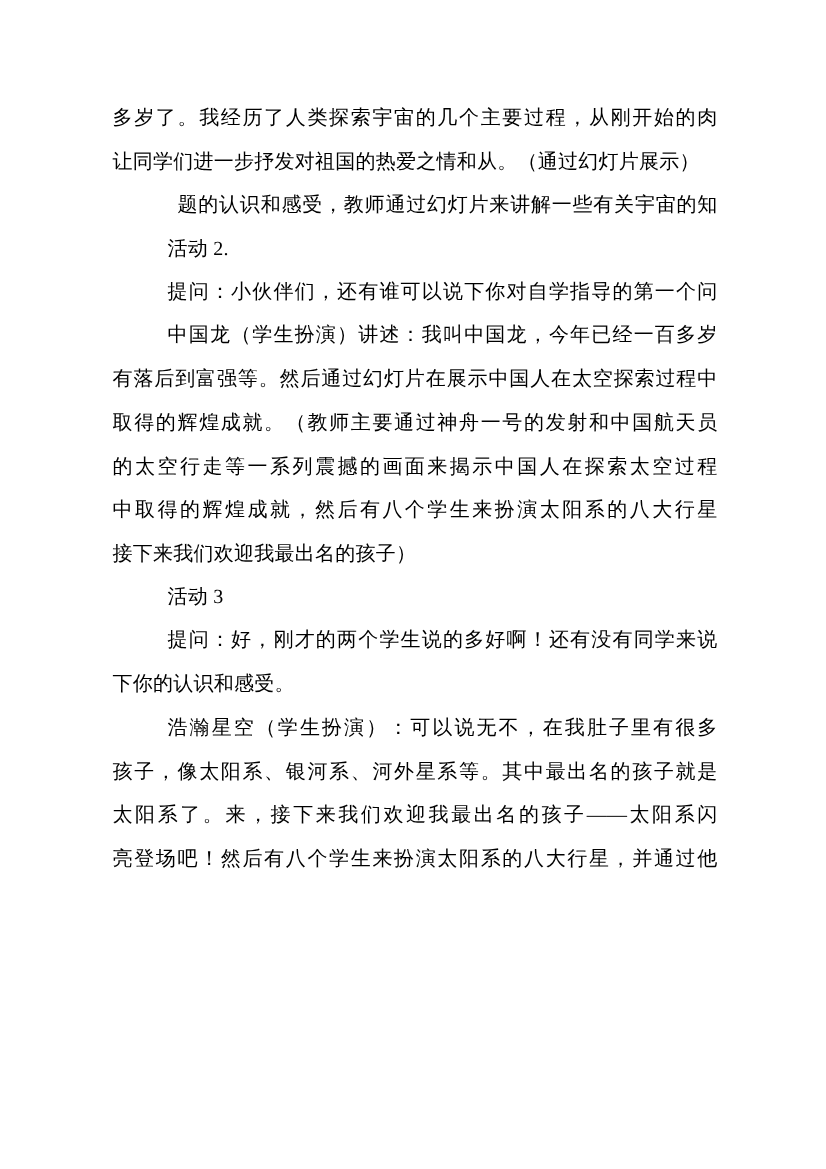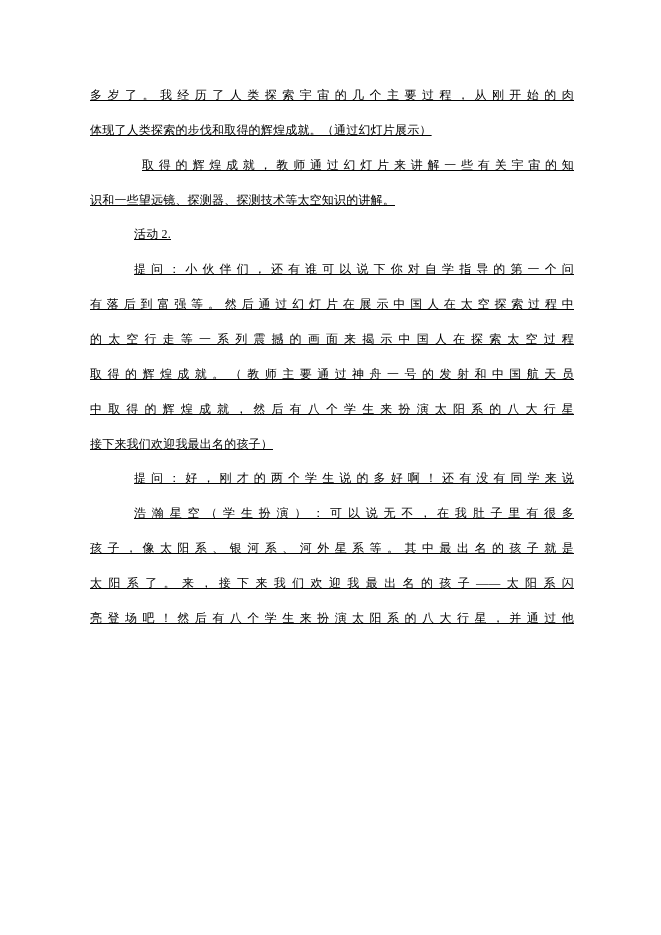--- a/index.html
+++ b/index.html
@@ -18,23 +18,22 @@
     height: 935px;
     background: #ffffff;
     overflow: hidden;
   }
   .textblock {
     position: absolute;
     left: 90px;
     top: 78px;
     width: 484px;
     color: #000000;
-    font-size: 12px;
+    font-size: 16px;
     letter-spacing: 0.2px;
-    text-decoration: underline;
   }
   .paragraph {
     margin: 0;
     padding: 0;
   }
   .line {
     height: 34.86px;
     line-height: 34.86px;
     white-space: normal;
     text-align: justify;
@@ -50,41 +49,45 @@
     padding-left: 52px;
   }
 </style>
 </head>
 <body>
 
 <div class="page">
   <div class="textblock">
       <div class="paragraph">
         <div class="line">多岁了。我经历了人类探索宇宙的几个主要过程，从刚开始的肉</div>
-        <div class="line last">体现了人类探索的步伐和取得的辉煌成就。（通过幻灯片展示）</div>
+        <div class="line last">让同学们进一步抒发对祖国的热爱之情和从。（通过幻灯片展示）</div>
       </div>
       <div class="paragraph">
-        <div class="line ind-wide">取得的辉煌成就，教师通过幻灯片来讲解一些有关宇宙的知</div>
-        <div class="line last">识和一些望远镜、探测器、探测技术等太空知识的讲解。</div>
+        <div class="line ind-wide">题的认识和感受，教师通过幻灯片来讲解一些有关宇宙的知</div>
       </div>
       <div class="paragraph">
         <div class="line ind last">活动 2.</div>
       </div>
       <div class="paragraph">
         <div class="line ind">提问：小伙伴们，还有谁可以说下你对自学指导的第一个问</div>
       </div>
       <div class="paragraph">
+        <div class="line ind">中国龙（学生扮演）讲述：我叫中国龙，今年已经一百多岁</div>
         <div class="line">有落后到富强等。然后通过幻灯片在展示中国人在太空探索过程中</div>
+        <div class="line">取得的辉煌成就。（教师主要通过神舟一号的发射和中国航天员</div>
         <div class="line">的太空行走等一系列震撼的画面来揭示中国人在探索太空过程</div>
-        <div class="line">取得的辉煌成就。（教师主要通过神舟一号的发射和中国航天员</div>
         <div class="line">中取得的辉煌成就，然后有八个学生来扮演太阳系的八大行星</div>
         <div class="line last">接下来我们欢迎我最出名的孩子）</div>
       </div>
       <div class="paragraph">
+        <div class="line ind last">活动 3</div>
+      </div>
+      <div class="paragraph">
         <div class="line ind">提问：好，刚才的两个学生说的多好啊！还有没有同学来说</div>
+        <div class="line last">下你的认识和感受。</div>
       </div>
       <div class="paragraph">
         <div class="line ind">浩瀚星空（学生扮演）：可以说无不，在我肚子里有很多</div>
         <div class="line">孩子，像太阳系、银河系、河外星系等。其中最出名的孩子就是</div>
         <div class="line">太阳系了。来，接下来我们欢迎我最出名的孩子——太阳系闪</div>
         <div class="line">亮登场吧！然后有八个学生来扮演太阳系的八大行星，并通过他</div>
       </div>
     </div>
 </div>
 

